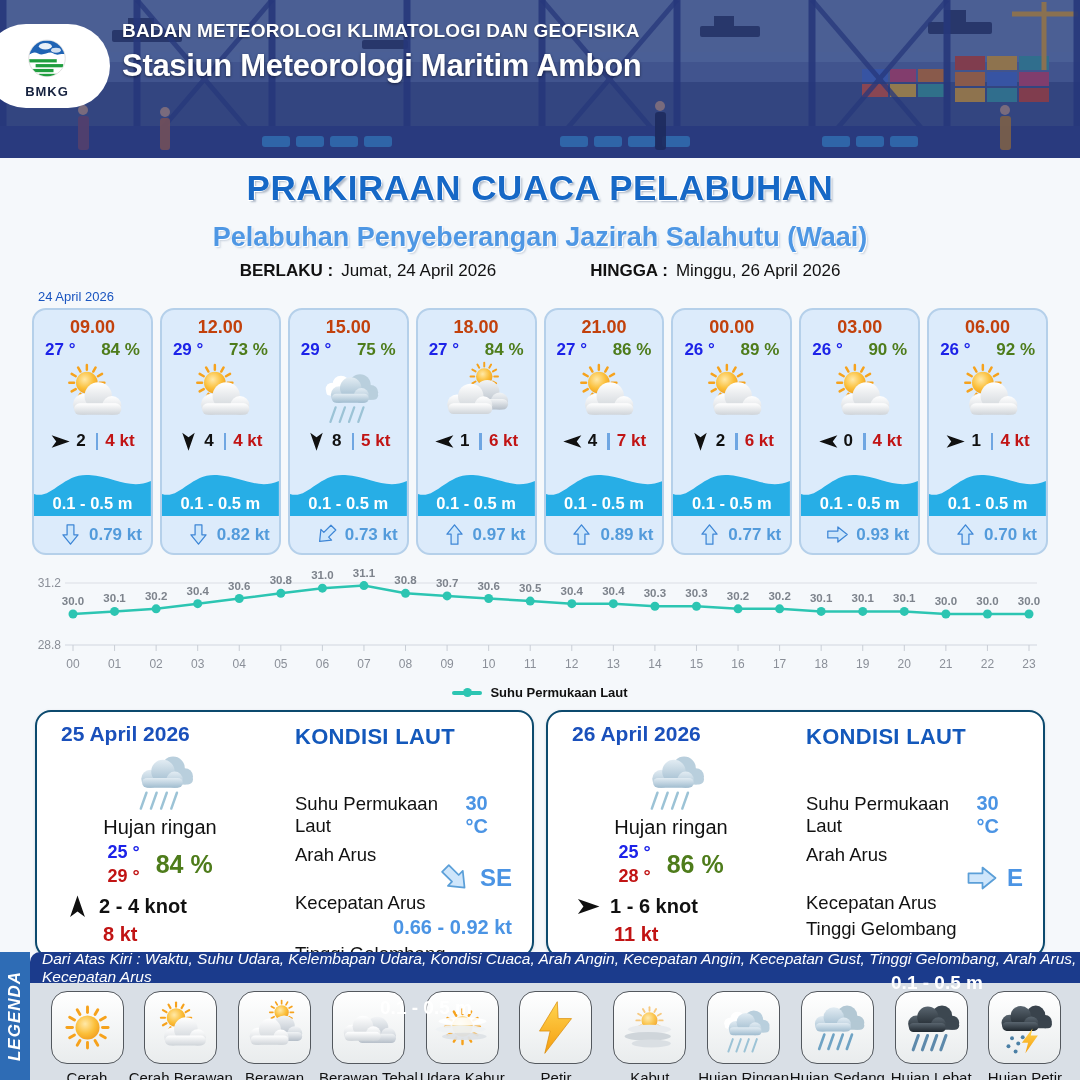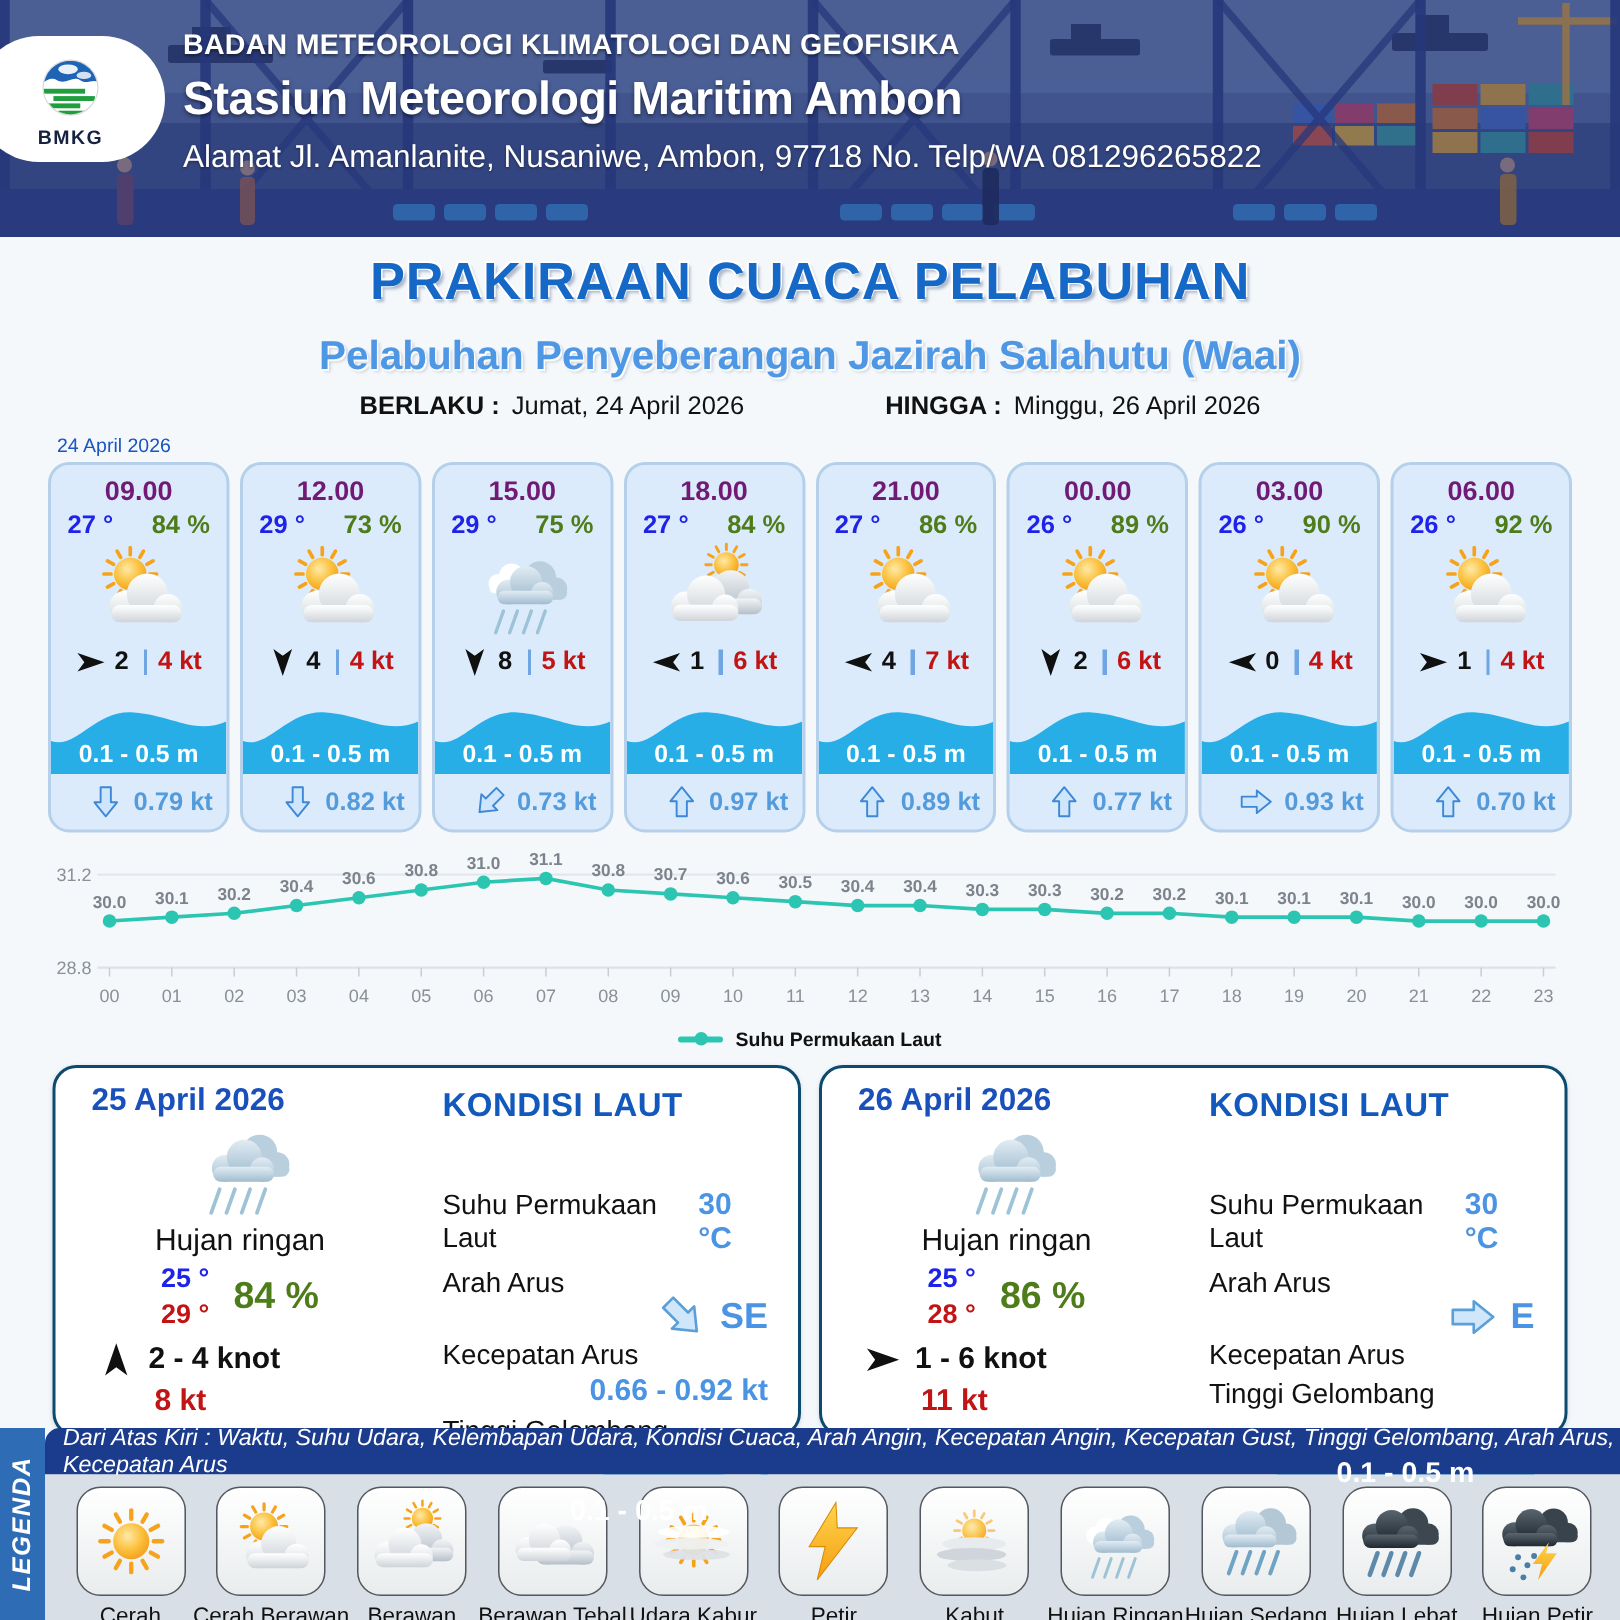--- a/index.html
+++ b/index.html
@@ -26,21 +26,21 @@
   .valid-row{margin-top:8px;font-size:17px;color:#111;display:flex;justify-content:center;gap:14px;}
   .valid-pair{display:flex;gap:8px;}
   .valid-pair + .valid-pair{margin-left:80px;}
   .vlabel{font-weight:bold;}
 
   
   .hourly-date{margin:8px 0 4px 38px;font-size:13px;font-weight:normal;color:#1a55c0;}
   .cards-row{display:flex;gap:7px;margin:0 32px;}
   .wcard{flex:1;height:243px;background:#dcebfb;border:2px solid #b5d0ea;border-radius:14px;
     overflow:hidden;display:flex;flex-direction:column;text-align:center;}
-  .wc-time{margin-top:7px;font-size:18px;font-weight:bold;color:#701a75;}
+  .wc-time{margin-top:7px;font-size:18px;font-weight:bold;color:#c2410c;}
   .wc-th{display:flex;justify-content:space-between;padding:2px 11px 0;font-size:17px;font-weight:bold;}
   .wc-temp{color:#1d23e8;}
   .wc-hum{color:#4e7c1b;}
   .wicon{width:76px;height:66px;margin:1px auto 0;display:block;}
   .wc-wind{display:flex;align-items:center;justify-content:center;gap:5px;margin-top:1px;height:26px;}
   .dart{width:21px;height:21px;display:block;color:#101010;}
   .wc-wv{font-size:17px;font-weight:bold;color:#111;}
   .wc-sep{width:2.5px;height:17px;background:#6fa6e2;margin:0 2px 0 5px;display:inline-block;}
   .wc-gust{font-size:17px;font-weight:bold;color:#c11414;}
   .wc-wave{position:relative;height:50px;margin-top:auto;}
@@ -337,21 +337,20 @@
           <rect x="18" y="37" width="34" height="4" fill="#1f9e3e"></rect>
           <rect x="10" y="43" width="30" height="4" fill="#1f9e3e"></rect>
           <rect x="22" y="49" width="26" height="4" fill="#1f9e3e"></rect>
         </g>
       </svg>
       <div class="bmkg-label">BMKG</div>
     </div>
     <div class="header-text">
       <div class="ht1">BADAN METEOROLOGI KLIMATOLOGI DAN GEOFISIKA</div>
       <div class="ht2">Stasiun Meteorologi Maritim Ambon</div>
-      <div class="ht3">Alamat Jl. Amanlanite, Nusaniwe, Ambon, 97718   No. Telp/WA  081296265822</div>
     </div>
   </div>
 
   <div class="title-block">
     <h1 class="main-title">PRAKIRAAN CUACA PELABUHAN</h1>
     <h2 class="sub-title">Pelabuhan Penyeberangan Jazirah Salahutu (Waai)</h2>
     <div class="valid-row">
       <div class="valid-pair">
         <span class="vlabel">BERLAKU :</span>
         <span>Jumat, 24 April 2026</span>

